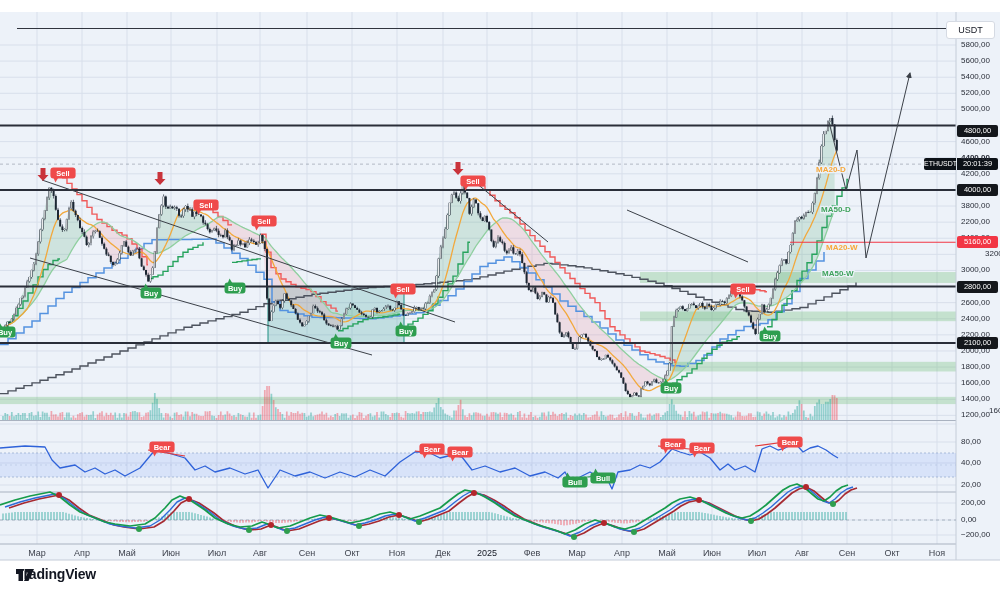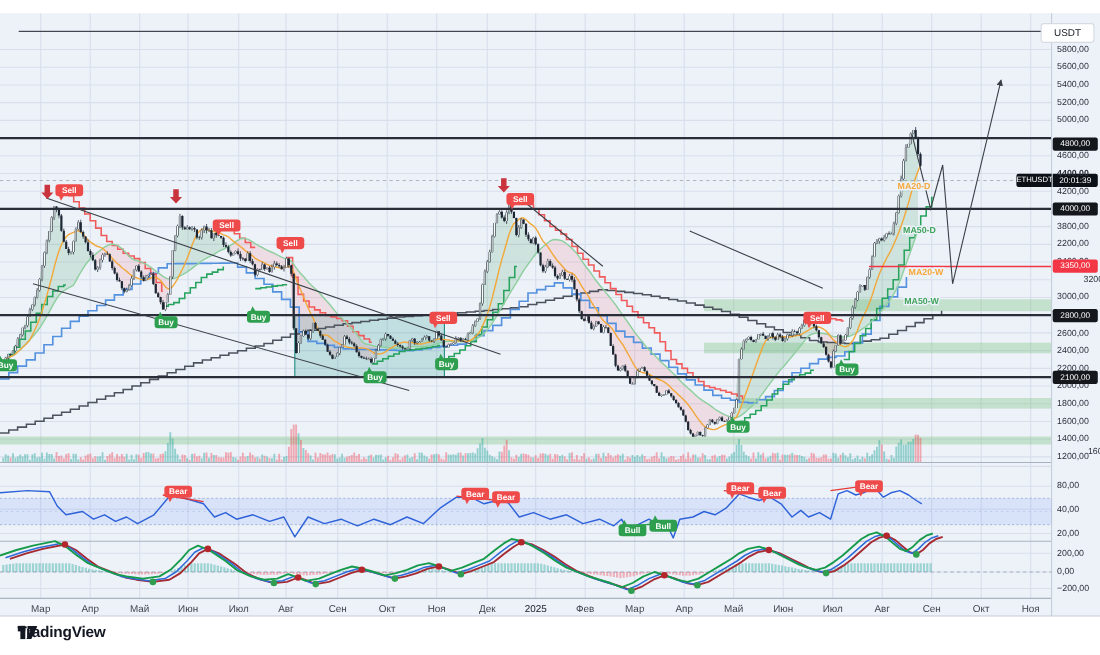--- a/index.html
+++ b/index.html
@@ -314,21 +314,21 @@
       <div class="tick" style="top: 410.37px;">1200,00</div>
       <div class="tick" style="top: 406px; margin-left: 28px;">160,00</div>
       <div class="tick" style="top: 437px;">80,00</div>
       <div class="tick" style="top: 458px;">40,00</div>
       <div class="tick" style="top: 480px;">20,00</div>
       <div class="tick" style="top: 498px;">200,00</div>
       <div class="tick" style="top: 515px;">0,00</div>
       <div class="tick" style="top: 530px;">−200,00</div>
       <div class="lvl-badge" style="top: 125px; background: rgb(20, 23, 28);">4800,00</div>
       <div class="lvl-badge" style="top: 183.928px; background: rgb(20, 23, 28);">4000,00</div>
-      <div class="lvl-badge" style="top: 236.262px; background: rgb(242, 54, 69);">3350,00</div>
+      <div class="lvl-badge" style="top: 236.262px; background: rgb(242, 54, 69);">5160,00</div>
       <div class="lvl-badge" style="top: 280.546px; background: rgb(20, 23, 28);">2800,00</div>
       <div class="lvl-badge" style="top: 336.907px; background: rgb(20, 23, 28);">2100,00</div>
     </div>
   <div class="abs" id="time-axis">
       <div class="month" style="left: 37px;">Мар</div>
       <div class="month" style="left: 82px;">Апр</div>
       <div class="month" style="left: 127px;">Май</div>
       <div class="month" style="left: 171px;">Июн</div>
       <div class="month" style="left: 217px;">Июл</div>
       <div class="month" style="left: 260px;">Авг</div>

